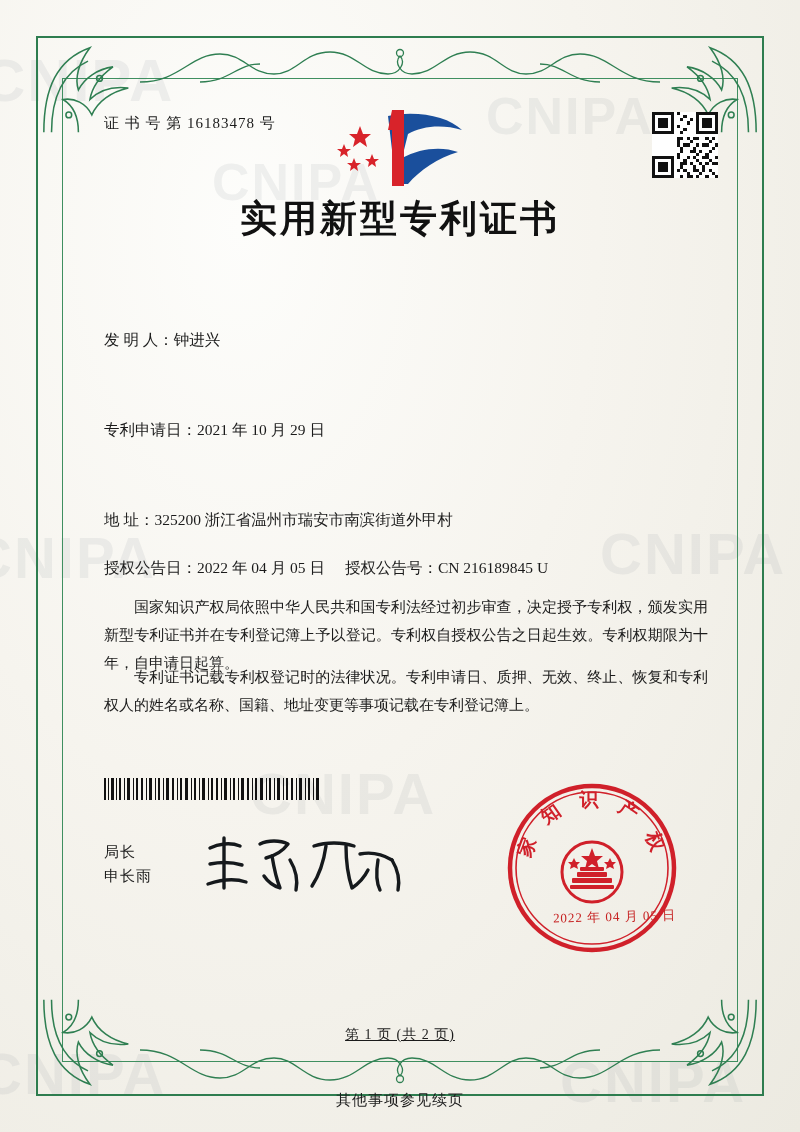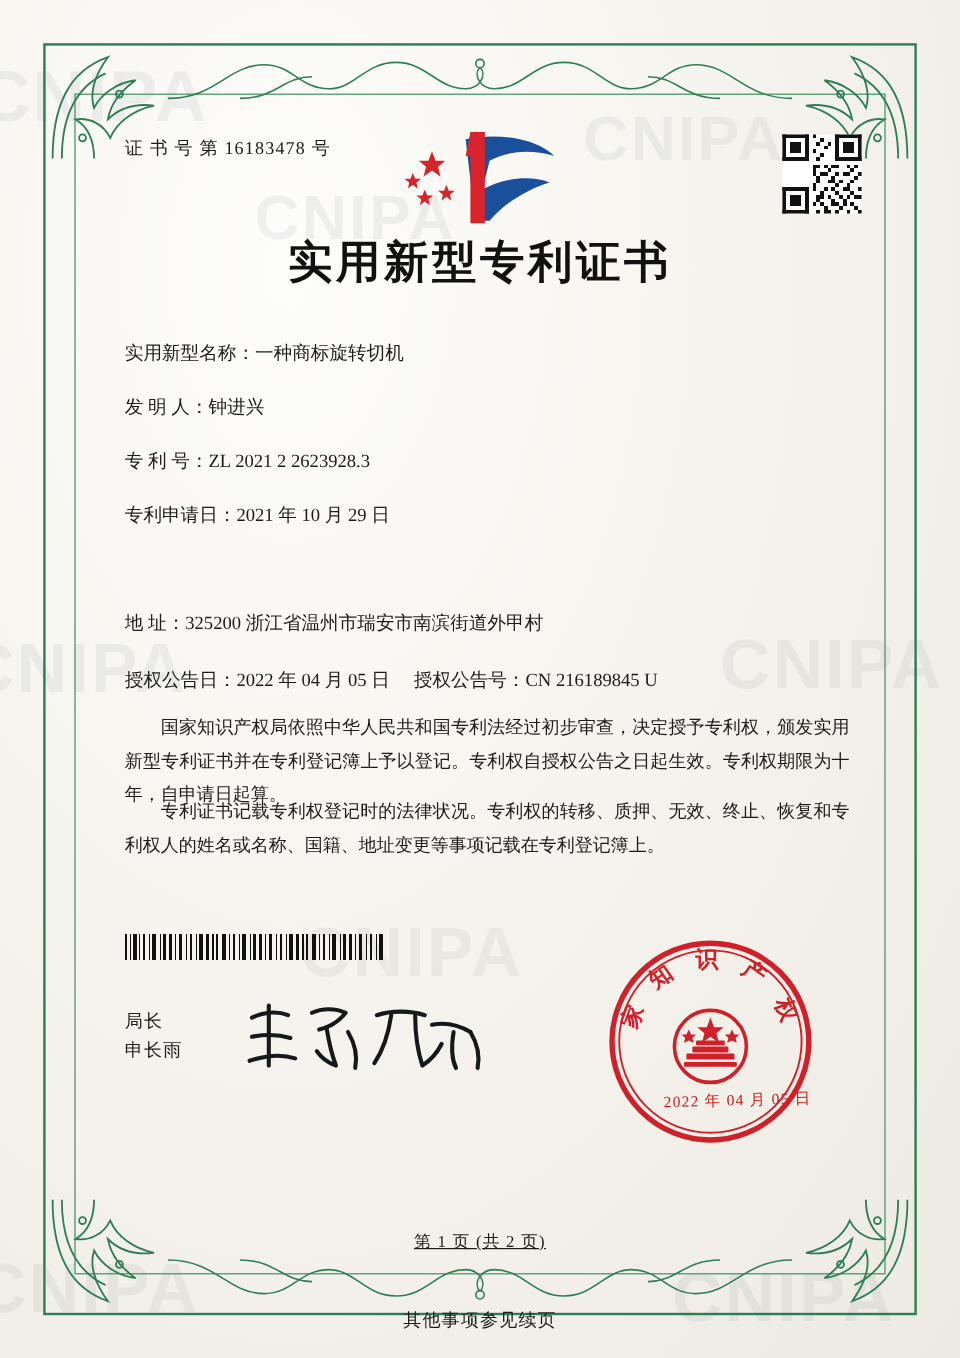--- a/index.html
+++ b/index.html
@@ -309,41 +309,35 @@
           <rect x="16" y="17" width="1" height="1"></rect>
           <rect x="11" y="19" width="1" height="1"></rect>
             <rect x="15" y="19" width="1" height="1"></rect>
           <rect x="19" y="19" width="1" height="1"></rect>
         </g>
       </svg>
     </div>
 
     <div id="title">实用新型专利证书</div>
 
-    <div class="field" id="f1">
-      <span class="fl">实用新型名称：</span><span class="fv">一种商标旋转切机</span>
-    </div>
     <div class="field" id="f2">
       <span class="fl">发  明  人：</span><span class="fv">钟进兴</span>
     </div>
-    <div class="field" id="f3">
-      <span class="fl">专  利  号：</span><span class="fv">ZL 2021 2 2623928.3</span>
-    </div>
     <div class="field" id="f4">
       <span class="fl">专利申请日：</span><span class="fv">2021 年 10 月 29 日</span>
     </div>
     <div class="field" id="f6">
       <span class="fl">地        址：</span><span class="fv">325200 浙江省温州市瑞安市南滨街道外甲村</span>
     </div>
     <div class="field" id="f7">
       <span class="fl">授权公告日：</span><span class="fv">2022 年 04 月 05 日</span><span class="fl second">授权公告号：</span><span class="fv">CN 216189845 U</span>
     </div>
 
     <div class="para" id="p1">国家知识产权局依照中华人民共和国专利法经过初步审查，决定授予专利权，颁发实用新型专利证书并在专利登记簿上予以登记。专利权自授权公告之日起生效。专利权期限为十年，自申请日起算。</div>
-    <div class="para" id="p2">专利证书记载专利权登记时的法律状况。专利权的转移、质押、无效、终止、恢复和专利权人的姓名或名称、国籍、地址变更等事项记载在专利登记簿上。</div>
+    <div class="para" id="p2">专利证书记载专利权登记时的法律状况。专利申请日、质押、无效、终止、恢复和专利权人的姓名或名称、国籍、地址变更等事项记载在专利登记簿上。</div>
 
     <div id="barcode">
       <svg viewBox="0 0 230 22" shape-rendering="crispEdges">
         <rect width="230" height="22" fill="none"></rect>
         <g fill="#111">
           <rect x="0" y="0" width="2" height="22"></rect>
             <rect x="4" y="0" width="1" height="22"></rect>
           <rect x="7" y="0" width="3" height="22"></rect>
             <rect x="12" y="0" width="1" height="22"></rect>
           <rect x="15" y="0" width="2" height="22"></rect>

